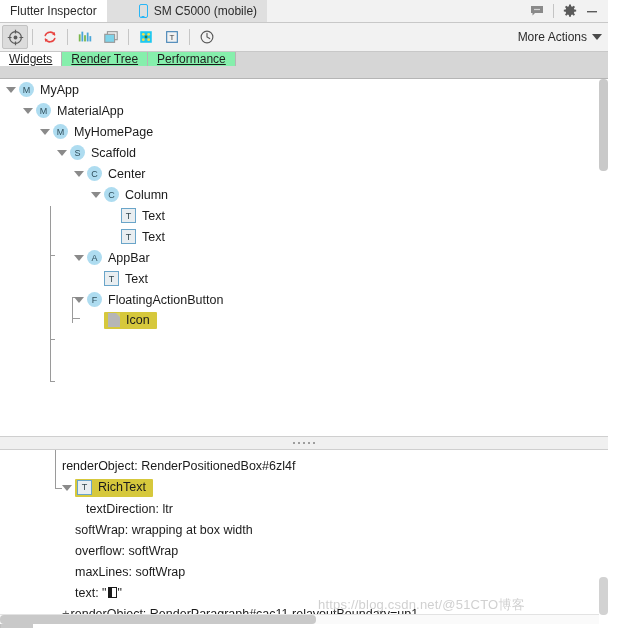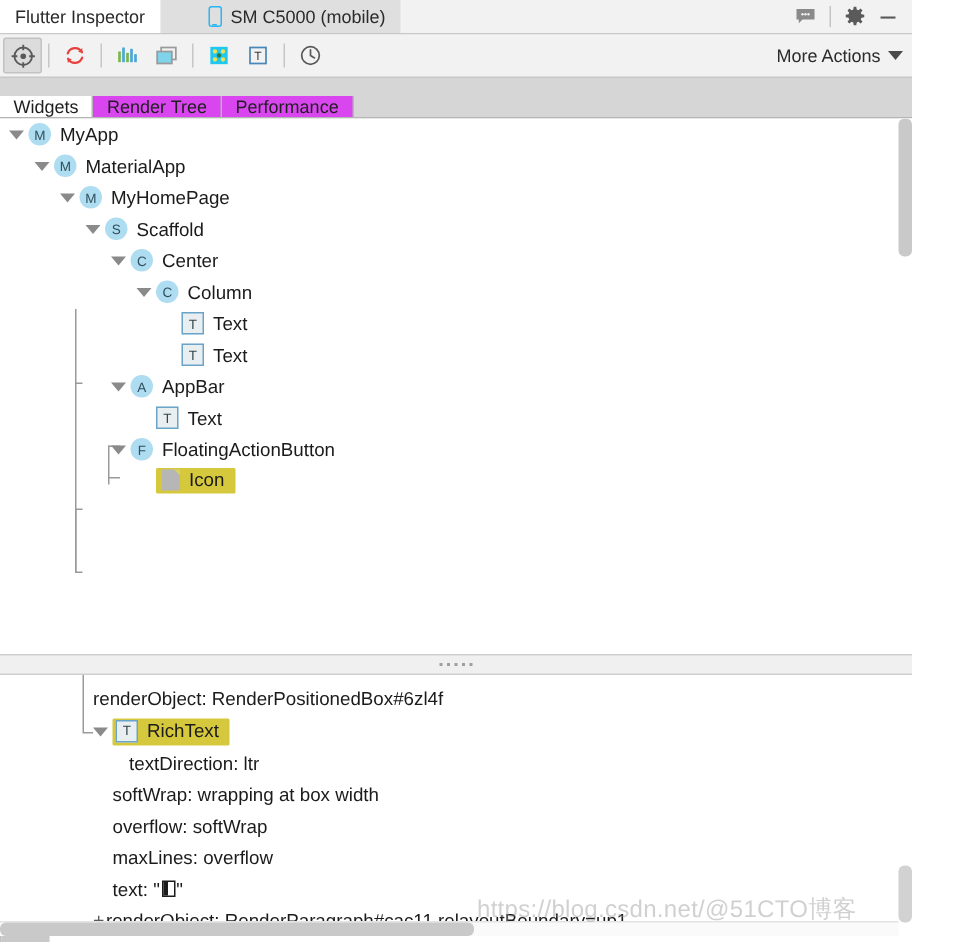--- a/index.html
+++ b/index.html
@@ -145,38 +145,39 @@
     border-left: 5px solid transparent;
     border-right: 5px solid transparent;
     border-top: 6px solid #4a4a4a;
   }
 
   
   .subtabs {
     height: 26px;
     background: #d6d6d6;
     display: flex;
-    align-items: flex-end;
+    align-items: flex-start;
     border-bottom: 1px solid #b5b5b5;
+    text-decoration: underline;
   }
   .subtab {
     display: flex;
     align-items: center;
     padding: 0 9px;
     font-size: 12px;
     color: #1f1f1f;
     border-right: 1px solid #b5b5b5;
     cursor: default;
     white-space: nowrap;
   }
   .subtab.active {
     background: #ffffff;
   }
   .subtab.inactive {
-    background: #d946ef;
+    background: #86efac;
   }
   .subtab-filler {
     flex: 1;
     background: #ededed;
   }
 
   
   .tree-panel {
     position: relative;
     height: 357px;
@@ -430,21 +431,21 @@
     position: relative;
     flex: none;
   }
   .strip-filler { flex: 1; background: #f0f0f0; }
 
   
   .watermark {
     position: absolute;
     left: 318px;
     top: 596px;
-    font-size: 16px;
+    font-size: 13px;
     color: rgba(150,150,150,0.45);
     white-space: nowrap;
     pointer-events: none;
     letter-spacing: 0.2px;
   }
 </style>
 </head>
 <body>
 
 <div id="app">
@@ -694,21 +695,21 @@
           <div class="detail-row" style="padding-left: 86px;">
             <span>textDirection: ltr</span>
           </div>
           <div class="detail-row" style="padding-left: 75px;">
             <span>softWrap: wrapping at box width</span>
           </div>
           <div class="detail-row" style="padding-left: 75px;">
             <span>overflow: softWrap</span>
           </div>
           <div class="detail-row" style="padding-left: 75px;">
-            <span>maxLines: overflow</span>
+            <span>maxLines: softWrap</span>
           </div>
           <div class="detail-row" style="padding-left: 75px;">
             <span>text: "</span>
             <span class="tofu"></span>
             <span>"</span>
           </div>
           <div class="detail-row" style="padding-left: 62px;">
             <span class="plus-box">+</span>
             <span>renderObject: RenderParagraph#cac11 relayoutBoundary=up1</span>
           </div>

